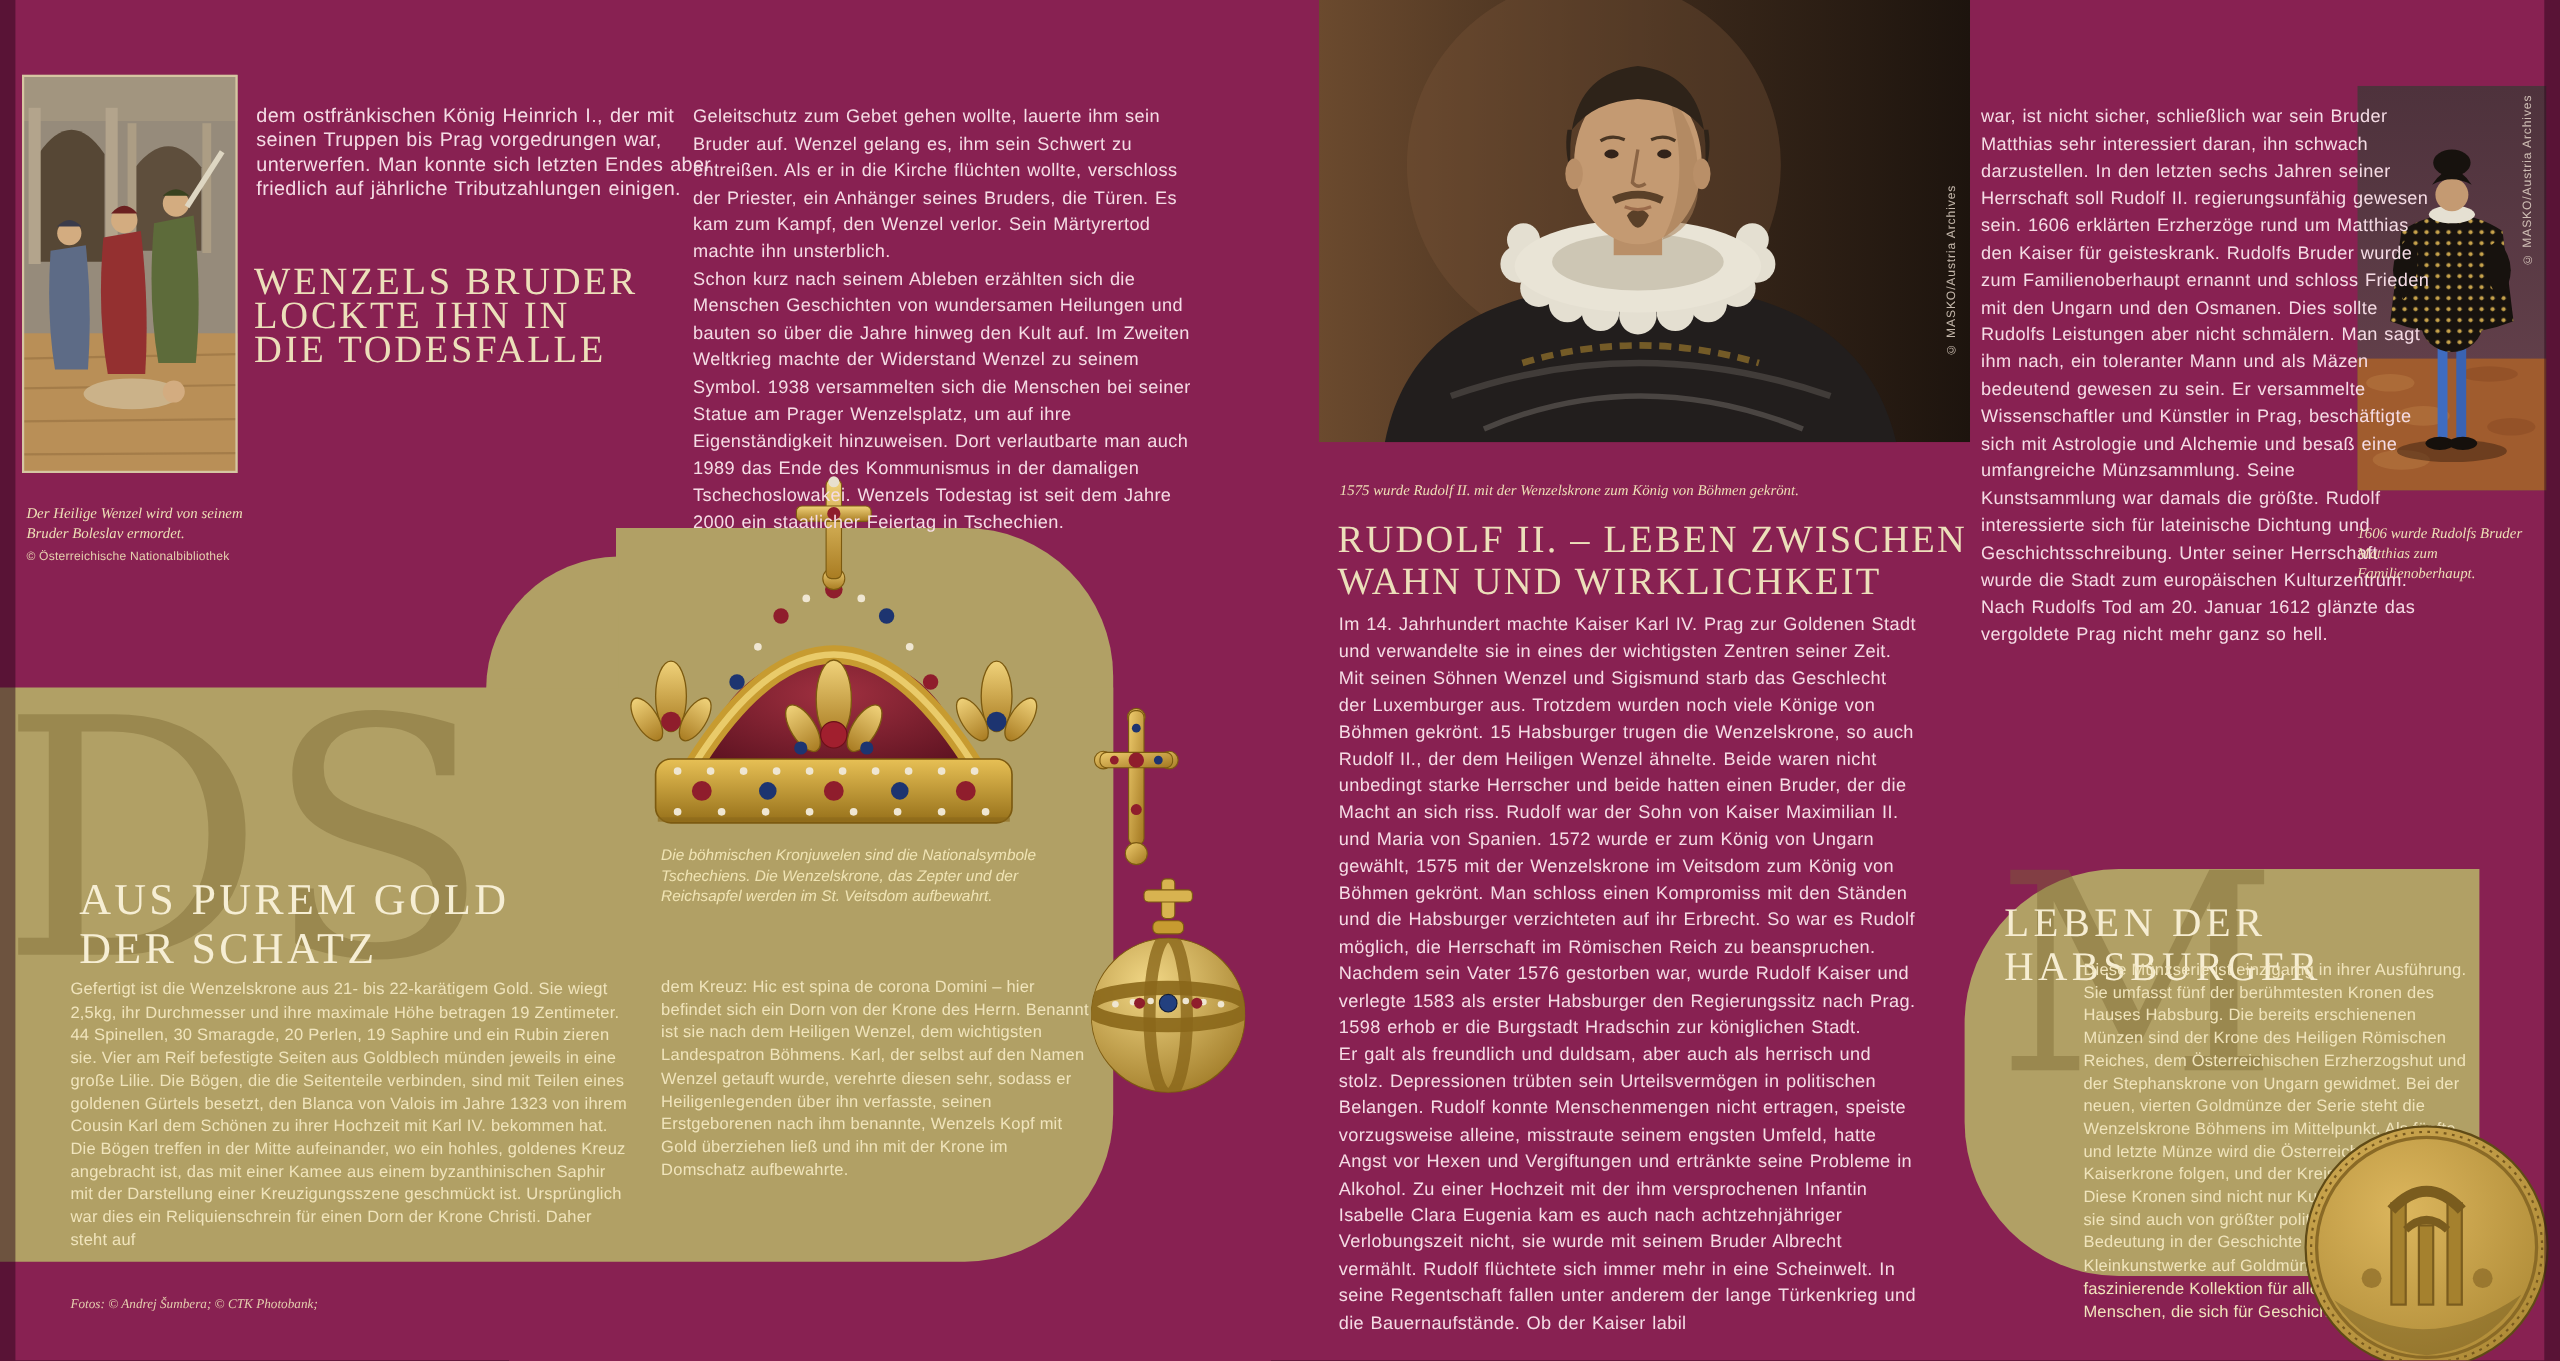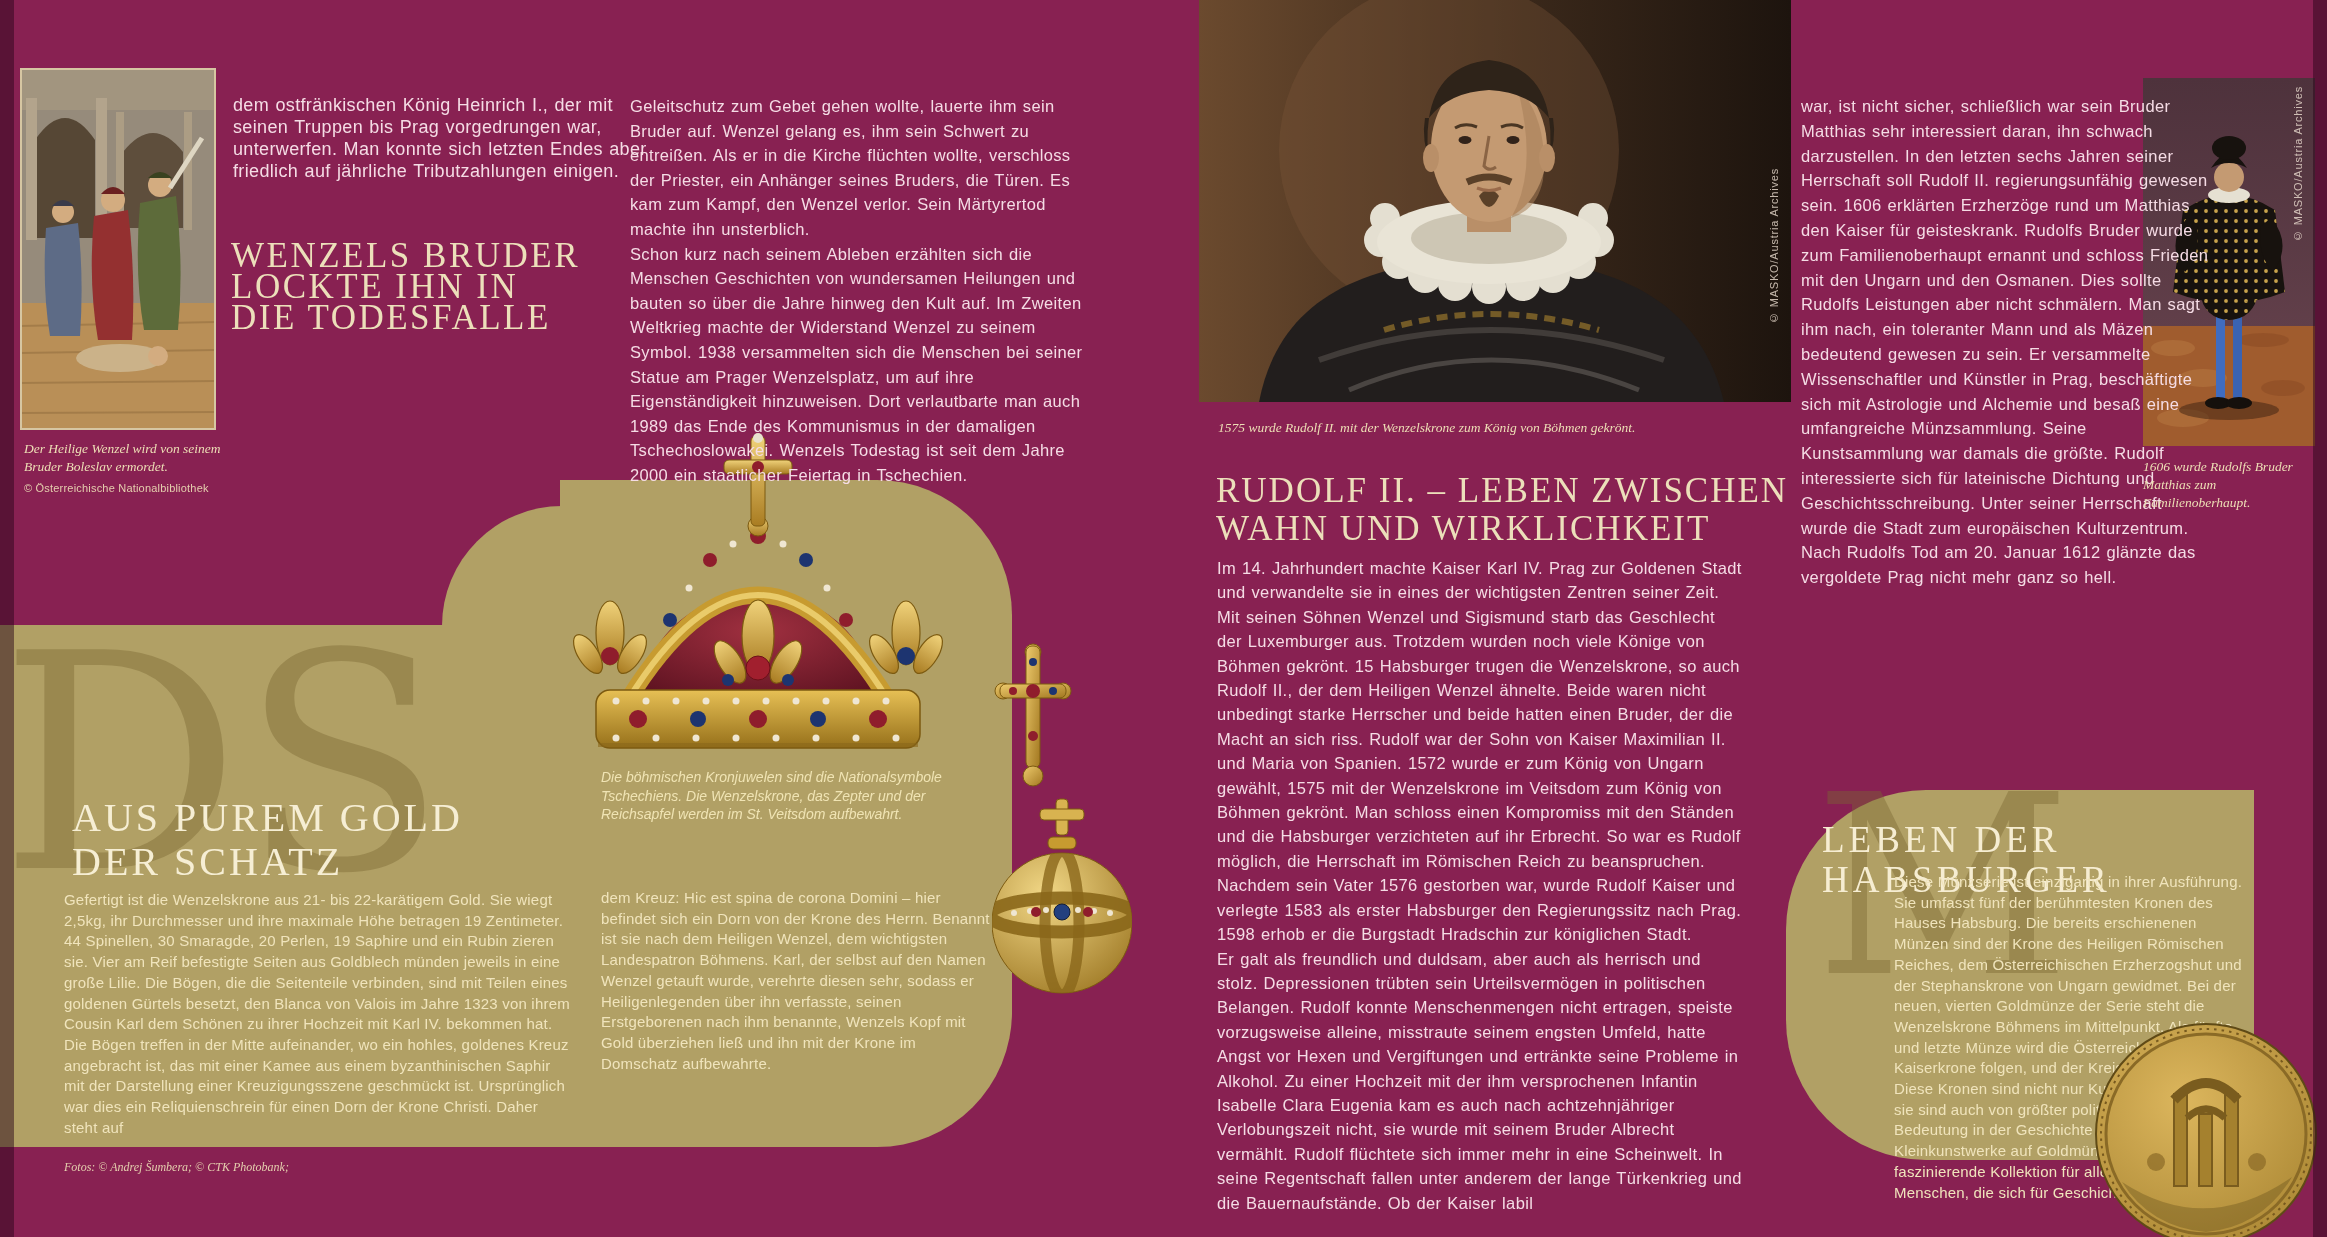--- a/index.html
+++ b/index.html
@@ -6,21 +6,21 @@
   .page{position:relative;width:2327px;height:1237px;background:#882152;overflow:hidden;
         font-family:"Liberation Sans",sans-serif;}
   
   .body-txt{position:absolute;color:#f5dce5;font-size:18px;line-height:22px;
             letter-spacing:.35px;word-spacing:1px;font-weight:400;z-index:6;}
   .body-txt p{margin:0;}
   .serif-head{position:absolute;font-family:"Liberation Serif","DejaVu Serif",serif;
               color:#ecdfba;font-weight:400;letter-spacing:2.5px;z-index:6;}
   .serif-head span{display:block;}
   .caption{position:absolute;font-family:"Liberation Serif","DejaVu Serif",serif;
-           font-style:italic;color:#eedfb6;font-size:13.5px;line-height:18px;z-index:6;}
+           font-style:italic;color:#eedfb6;font-size:13.5px;line-height:18px;z-index:6;margin-top:18px;}
   .credit-small{display:block;font-family:"Liberation Sans",sans-serif;font-style:normal;
                 font-size:11px;color:#e5cfae;margin-top:3px;letter-spacing:.2px;}
   .gold-txt{position:absolute;color:#f0e4bc;font-size:15px;line-height:20.7px;
             letter-spacing:.2px;z-index:6;}
   .gold-caption{position:absolute;font-family:Liberation Sans, sans-serif;
                 font-style:italic;color:#f0e4b4;font-size:14px;line-height:18.5px;z-index:6;}
   .vcredit{position:absolute;writing-mode:vertical-rl;transform:rotate(180deg);
            font-size:11px;color:rgba(238,224,210,.8);letter-spacing:.8px;z-index:7;}
   
   .gold{position:absolute;background:#b1a065;z-index:1;}

